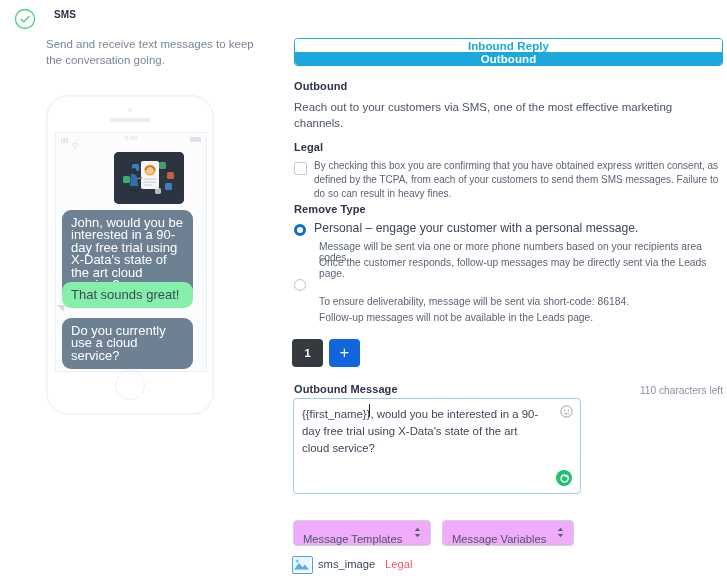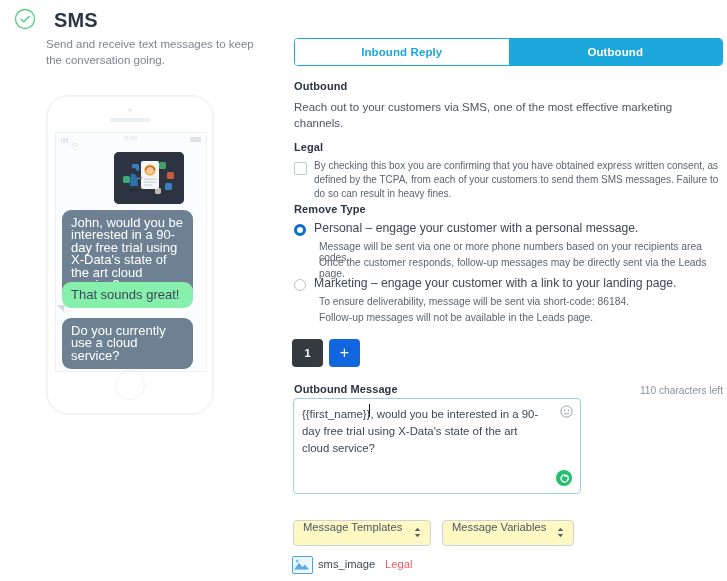--- a/index.html
+++ b/index.html
@@ -11,21 +11,21 @@
     overflow:hidden;
     position:relative;
   }
   .page{position:absolute;inset:0;}
 
   
   .left-col{position:absolute;left:0;top:0;width:290px;height:581px;}
 
   .head-row{position:absolute;left:8px;top:4px;width:274px;height:30px;}
   .check-icon{position:absolute;left:6px;top:4px;width:22px;height:22px;}
-  .sms-title{position:absolute;left:46px;top:5px;font-size:20px;font-weight:bold;color:#2b3445;letter-spacing:.1px;}
+  .sms-title{position:absolute;left:46px;top:5px;font-size:10px;font-weight:bold;color:#2b3445;letter-spacing:.1px;}
   .sms-sub{position:absolute;left:46px;top:36px;width:215px;font-size:11.5px;line-height:16px;color:#7b8794;}
 
   .phone{
     position:absolute;left:46px;top:95px;width:166px;height:318px;
     background:#ffffff;border:1px solid #eef1f4;border-radius:22px;
     box-shadow:0 0 0 1px #f3f5f7 inset;
   }
   .speaker-dot{position:absolute;left:50%;transform:translateX(-50%);top:12px;width:4px;height:4px;border-radius:50%;background:#eceff2;}
   .speaker-bar{position:absolute;left:50%;transform:translateX(-50%);top:22px;width:40px;height:4px;border-radius:3px;background:#eceff2;}
 
@@ -51,21 +51,21 @@
   .tail{position:absolute;width:0;height:0;}
   .tail.out{border-left:7px solid #6d8193;border-bottom:7px solid transparent;}
   .tail.in{border-right:7px solid #d6dade;border-bottom:7px solid transparent;}
 
   .home-btn{position:absolute;left:50%;transform:translateX(-50%);bottom:14px;width:28px;height:28px;border-radius:50%;border:1.5px solid #edf0f3;}
 
   
   .right-col{position:absolute;left:290px;top:0;width:437px;height:581px;}
 
   .tabs{position:absolute;left:4px;top:38px;width:429px;height:28px;display:flex;
-    border:1.5px solid #1ca8dd;border-radius:4px;overflow:hidden;box-sizing:border-box;background:#fff;}
+    border:1.5px solid #1ca8dd;border-radius:4px;overflow:hidden;box-sizing:border-box;background:#fff;flex-direction:column;}
   .tab{flex:1;display:flex;align-items:center;justify-content:center;
     font-size:11.5px;font-weight:bold;letter-spacing:.1px;cursor:pointer;}
   .tab.inactive{background:#ffffff;color:#1ca8dd;}
   .tab.active{background:#1ca8dd;color:#ffffff;}
 
   .sec-label{position:absolute;font-size:11px;font-weight:bold;color:#2b3445;letter-spacing:.1px;}
   .body-text{position:absolute;font-size:11.5px;color:#4a5565;line-height:16px;}
 
   .cb-box{position:absolute;left:4px;top:162px;width:11px;height:11px;border:1px solid #c3cad2;border-radius:2px;background:#fff;cursor:pointer;}
   .legal-text{position:absolute;left:24px;top:159px;width:409px;font-size:10px;line-height:14px;color:#5a6573;}
@@ -84,22 +84,22 @@
   .char-left{position:absolute;right:4px;top:385px;font-size:10.2px;color:#8792a0;}
 
   .ta-wrap{position:absolute;left:3px;top:398px;width:288px;height:96px;
     border:1.5px solid #9ecdf2;border-radius:4px;background:#fff;box-sizing:border-box;}
   .ta-text{position:absolute;left:8px;top:7px;width:245px;font-size:11.4px;line-height:17px;color:#3c4858;}
   .caret{position:absolute;left:79px;top:404px;width:1px;height:13px;background:#22262b;}
   .smiley{position:absolute;right:7px;top:5px;width:13px;height:13px;}
   .green-badge{position:absolute;right:8px;bottom:7px;width:16px;height:16px;border-radius:50%;background:#22c070;
     display:flex;align-items:center;justify-content:center;}
 
-  .sel{position:absolute;height:26px;border:1px solid #ccd3da;border-radius:4px;background:#fef9c3;
-    display:flex;align-items:flex-start;cursor:pointer;box-sizing:border-box;}
+  .sel{position:absolute;height:26px;border:1px solid #ccd3da;border-radius:4px;background:#f0abfc;
+    display:flex;align-items:flex-end;cursor:pointer;box-sizing:border-box;}
   .sel-txt{font-size:11.2px;color:#4a5565;padding-left:9px;}
   .sel-arrows{position:absolute;right:9px;top:50%;transform:translateY(-50%);}
 
   .img-icon{position:absolute;left:2px;top:556px;width:19px;height:16px;border:1.3px solid #4aa3e0;border-radius:2px;
     background:#f4fafe;overflow:hidden;}
   .img-name{position:absolute;left:28px;top:558px;font-size:11.2px;color:#3c4858;}
   .remove-link{position:absolute;left:95px;top:558px;font-size:11.2px;color:#f05b6b;cursor:pointer;}
 </style>
 </head>
 <body>
@@ -206,21 +206,20 @@
     <div class="legal-text">By checking this box you are confirming that you have obtained express written consent, as defined by the TCPA, from each of your customers to send them SMS messages. Failure to do so can result in heavy fines.</div>
 
     <div class="sec-label" style="left:4px;top:203px;">Remove Type</div>
 
     <div class="radio on" style="left:4px;top:224px;"></div>
     <div class="radio-label" style="left:24px;top:221px;">Personal – engage your customer with a personal message.</div>
     <div class="radio-help" style="left:29px;top:241px;">Message will be sent via one or more phone numbers based on your recipients area codes.</div>
     <div class="radio-help" style="left:29px;top:257px;">Once the customer responds, follow-up messages may be directly sent via the Leads page.</div>
 
     <div class="radio off" style="left:4px;top:279px;"></div>
-    <div class="radio-label" style="left:24px;top:276px;">Marketing – engage your customer with a link to your landing page.</div>
     <div class="radio-help" style="left:29px;top:296px;">To ensure deliverability, message will be sent via short-code: 86184.</div>
     <div class="radio-help" style="left:29px;top:312px;">Follow-up messages will not be available in the Leads page.</div>
 
     <div class="btn-count">1</div>
     <div class="btn-plus">+</div>
 
     <div class="sec-label" style="left:4px;top:383px;">Outbound Message</div>
     <div class="char-left">110 characters left</div>
 
     <div class="ta-wrap">

